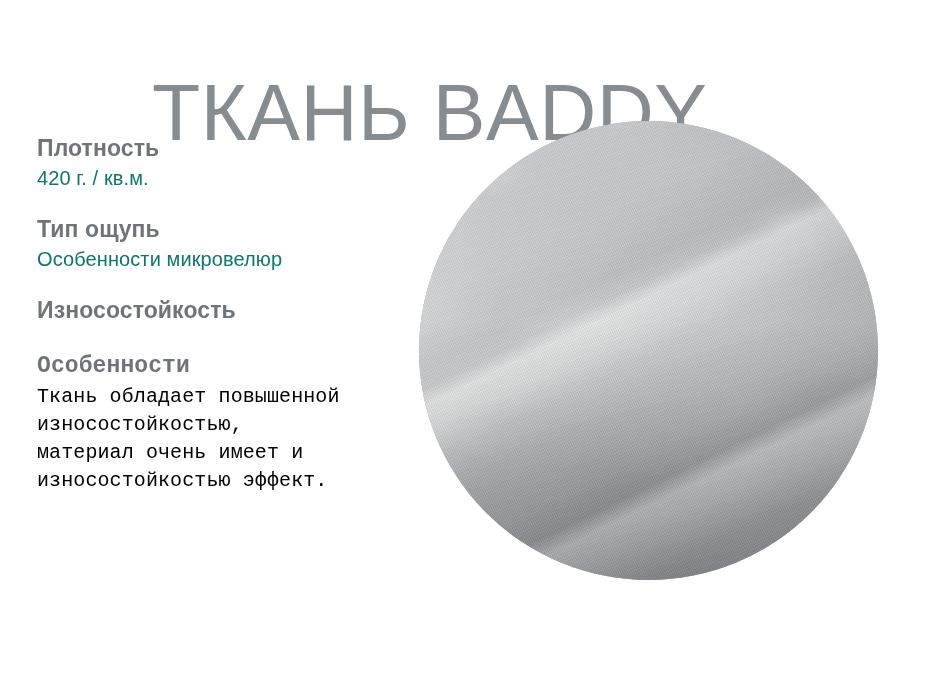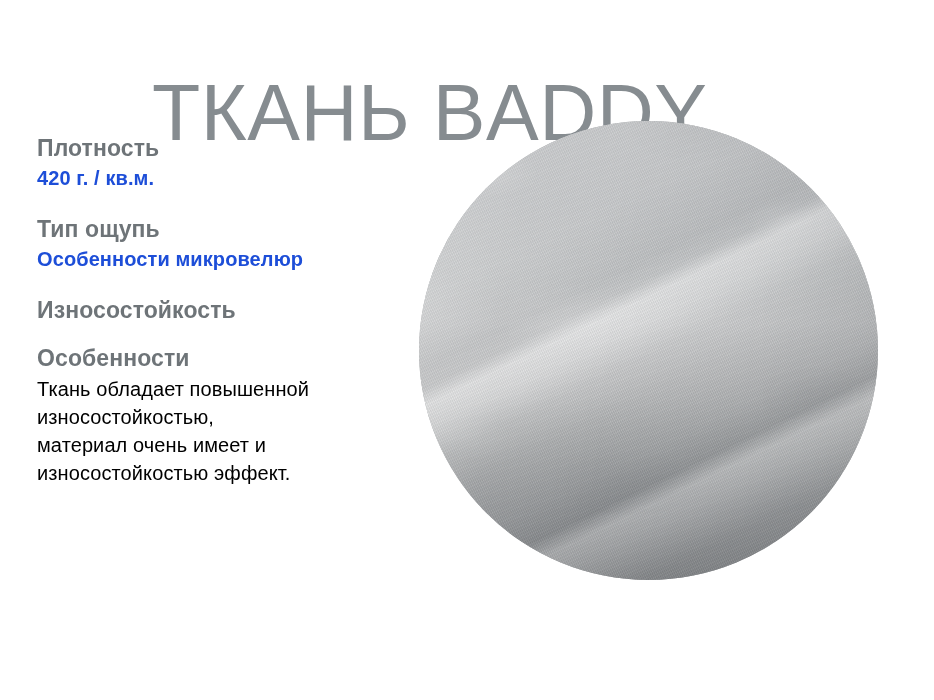--- a/index.html
+++ b/index.html
@@ -42,39 +42,40 @@
     left: 37px;
     top: 133px;
     width: 360px;
   }
 
   .spec-block {
     margin-bottom: 22px;
   }
   .spec-block.last {
     margin-bottom: 12px;
+    font-family: Liberation Mono, monospace;
   }
   .spec-block.gap-large {
-    margin-bottom: 18px;
+    margin-bottom: 26px;
   }
 
   .spec-heading {
     font-size: 23px;
     line-height: 30px;
     font-weight: 700;
     color: #6e7478;
     letter-spacing: 0.1px;
     margin: 0 0 2px 0;
   }
 
   .spec-value {
     font-size: 20px;
     line-height: 27px;
-    font-weight: 700;
-    color: #1d4ed8;
+    font-weight: 400;
+    color: #0f766e;
     margin: 0;
     letter-spacing: 0.1px;
   }
 
   .spec-value .vline {
     display: block;
   }
 
   .feature-text {
     font-size: 20px;

